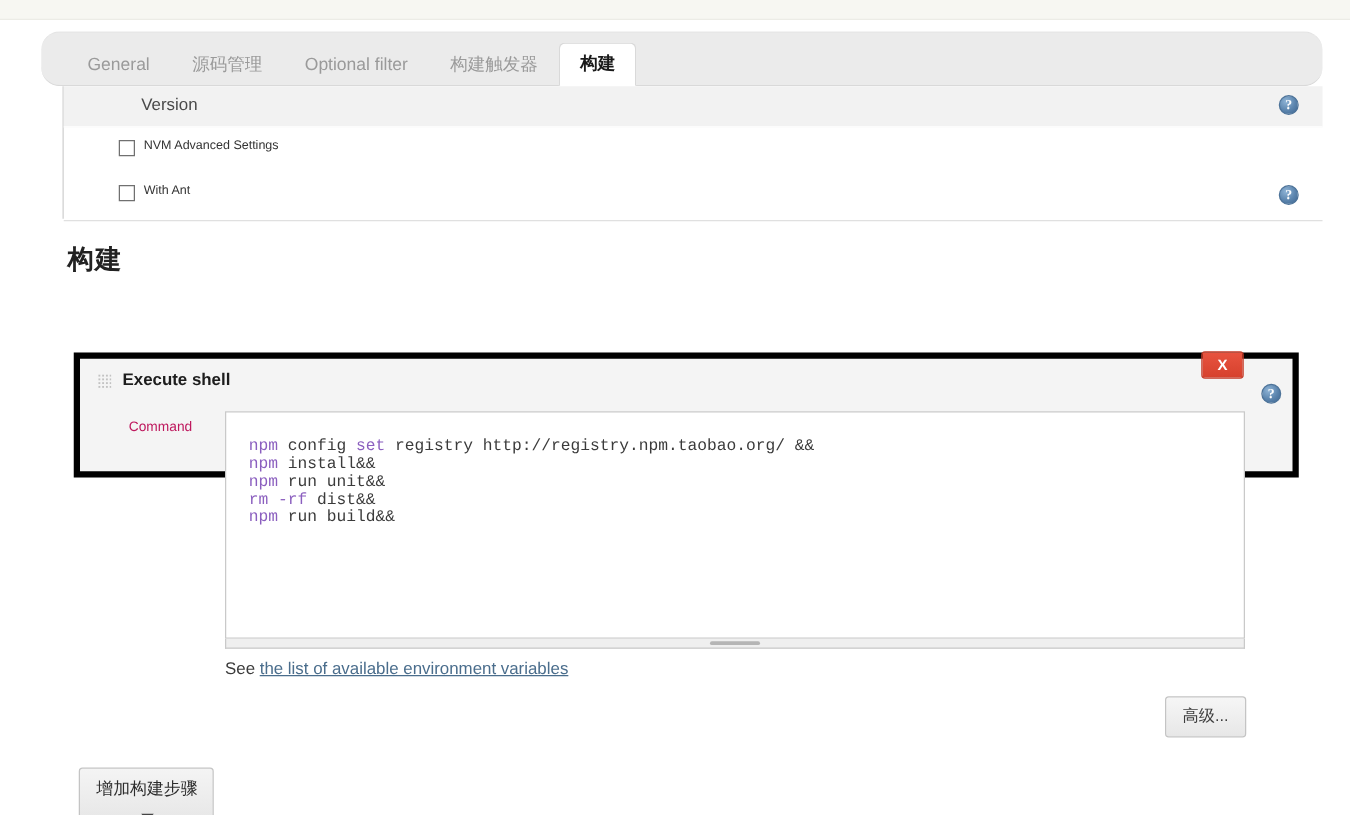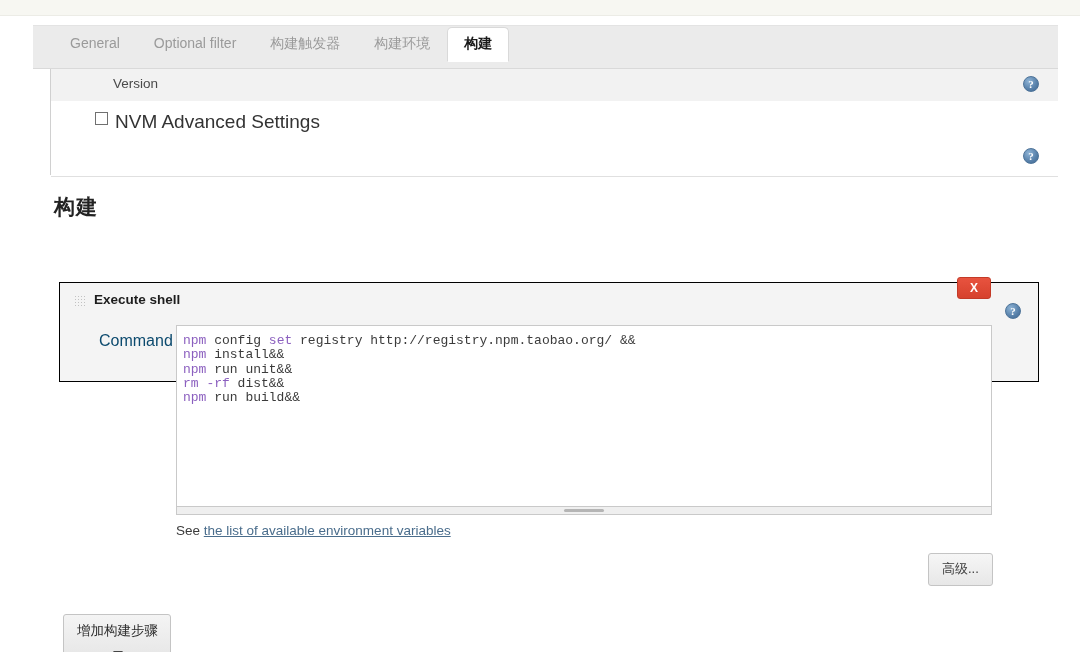--- a/index.html
+++ b/index.html
@@ -39,22 +39,23 @@
   .tabbar {
     position: absolute;
     left: 33px; top: 9px;
     width: 1025px;
     height: 44px;
     background: #ebebeb;
     border-top: 1px solid #e3e3e3;
     border-bottom: 1px solid #d9d9d9;
     box-sizing: border-box;
     display: flex;
-    align-items: flex-start;
+    align-items: flex-end;
     padding-left: 20px;
+    border-radius: 15px;
   }
   .tab {
     position: relative;
     padding: 8px 17px 9px 17px;
     font-size: 14px;
     color: #9a9a9a;
     line-height: 17px;
     white-space: nowrap;
     cursor: pointer;
     top: 1px;
@@ -144,21 +145,21 @@
     left: 44px; top: 10px;
     width: 13px; height: 13px;
     background: #ffffff;
     border: 1px solid #707070;
     box-sizing: border-box;
     cursor: pointer;
   }
   .cblabel {
     position: absolute;
     left: 64px; top: 9px;
-    font-size: 19px;
+    font-size: 10px;
     color: #333333;
     cursor: pointer;
   }
 
   
   .sect-divider {
     position: absolute;
     left: 18px;
     width: 1007px;
     height: 1px;
@@ -173,21 +174,21 @@
     letter-spacing: 1px;
   }
 
   
   .builder-panel {
     position: absolute;
     left: 26px; top: 213px;
     width: 980px;
     height: 100px;
     background: #f4f4f4;
-    border: 1px solid #000000;
+    border: 5px solid #000000;
     box-sizing: border-box;
   }
   .panel-head {
     position: absolute;
     left: 0; top: 0;
     width: 100%;
     height: 36px;
   }
   .draghandle {
     position: absolute;
@@ -218,35 +219,35 @@
     font-weight: bold;
     line-height: 20px;
     text-align: center;
     cursor: pointer;
   }
   .help-shell { position: absolute; left: 945px; top: 20px; }
 
   .cmd-label {
     position: absolute;
     left: 39px; top: 49px;
-    font-size: 16px;
-    color: #0c4a6e;
+    font-size: 11px;
+    color: #be185d;
   }
   .cmd-area {
     position: absolute;
     left: 116px; top: 42px;
     width: 816px;
     height: 182px;
     background: #ffffff;
     border: 1px solid #c9c9c9;
     box-sizing: border-box;
     overflow: hidden;
   }
   .cmd-pre {
-    margin: 0;
+    margin: 12px;
     padding: 8px 0 0 6px;
     font-family: "Liberation Mono", monospace;
     font-size: 13px;
     line-height: 14.3px;
     color: #3b3b3b;
     white-space: pre;
   }
   .tok-kw { color: #8b5fbf; }
   .resize-grip {
     position: absolute;
@@ -319,40 +320,44 @@
 </style>
 </head>
 <body>
 
 <div class="top-band"></div>
 
 <div class="page">
 
   <div class="tabbar">
     <div class="tab">General</div>
+    <div class="tab">源码管理</div>
     <div class="tab">Optional filter</div>
     <div class="tab">构建触发器</div>
-    <div class="tab">构建环境</div>
     <div class="tab active">构建</div>
   </div>
 
   <div class="config-body">
 
     <div class="left-rule"></div>
 
     <div class="row-version">
       <span class="lbl">Version</span>
     </div>
     <div class="helpicon help-ver">?</div>
 
     <div class="cbrow r1">
       <span class="cbox"></span>
       <span class="cblabel">NVM Advanced Settings</span>
     </div>
 
+    <div class="cbrow r2">
+      <span class="cbox"></span>
+      <span class="cblabel">With Ant</span>
+    </div>
     <div class="helpicon help-ant">?</div>
 
     <div class="sect-divider" style="top:107px;"></div>
     <div class="sect-title" style="top:124px;">构建</div>
 
     <div class="builder-panel">
       <div class="panel-head">
         <span class="draghandle"></span>
         <span class="panel-title">Execute shell</span>
         <span class="del-btn">X</span>

